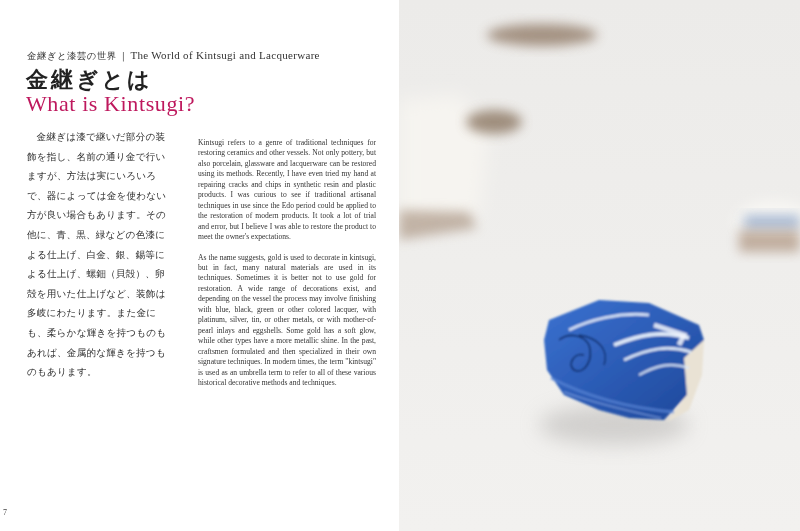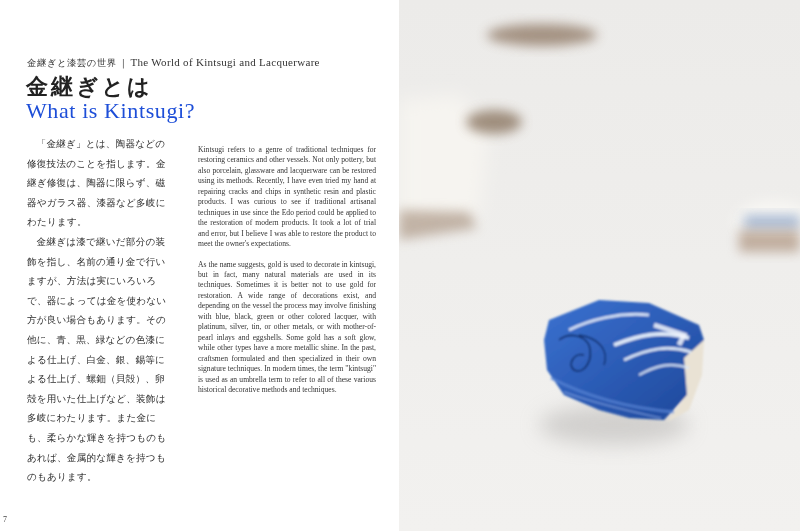--- a/index.html
+++ b/index.html
@@ -1,23 +1,23 @@
 <!DOCTYPE html>
 <html><head>
   <meta charset="utf-8">
   <style>
     html, body { margin: 0; padding: 0; }
     body { width: 800px; height: 531px; overflow: hidden; background: #ffffff; position: relative; font-family: "DejaVu Serif", serif; color: #2a2a2a; }
     .spread { position: absolute; left: 0; top: 0; width: 800px; height: 531px; }
-    .left-page { position: absolute; left: 0; top: 16px; width: 399px; height: 428px; background: #ffffff; }
+    .left-page { position: absolute; left: 0; top: 9px; width: 399px; height: 428px; background: #ffffff; }
     .running-head { position: absolute; left: 27px; top: 40px; font-size: 9.3px; letter-spacing: 0.6px; color: #333; white-space: nowrap; font-family: "DejaVu Serif", serif; }
     .running-head .sep { margin: 0 5px; color: #555; }
     .running-head .en { font-family: "Liberation Serif", serif; font-size: 11px; letter-spacing: 0.3px; }
     .title-ja { position: absolute; left: 26px; top: 56px; font-size: 22px; letter-spacing: 3px; color: #222; font-family: "DejaVu Serif", serif; font-weight: bold; }
-    .title-en { position: absolute; left: 26px; top: 82px; font-size: 22px; letter-spacing: 0.6px; color: #1d4ed8; font-family: "Liberation Serif", serif; }
+    .title-en { position: absolute; left: 26px; top: 82px; font-size: 22px; letter-spacing: 0.6px; color: #be185d; font-family: "Liberation Serif", serif; }
     .col-ja { position: absolute; left: 27px; top: 118px; width: 140px; font-size: 9.6px; line-height: 19.6px; color: #2e2e2e; font-family: "DejaVu Serif", serif; letter-spacing: 0.2px; }
     .col-ja p { margin: 0; text-indent: 1em; }
     .col-en { position: absolute; left: 198px; top: 121px; width: 178px; font-size: 7.6px; line-height: 10.45px; color: #333; font-family: "Liberation Serif", serif; text-align: justify; }
     .col-en p { margin: 8px 0 10px 0; }
     .folio { position: absolute; left: 3px; top: 499px; font-size: 8px; color: #444; font-family: "Liberation Serif", serif; }
     .right-page { position: absolute; left: 399px; top: 0; width: 401px; height: 531px; overflow: hidden;
       background: linear-gradient(180deg, #ededeb 0%, #f1f0ee 35%, #efeeec 70%, #f3f2f0 100%); }
     .photo-svg { position: absolute; left: 0; top: 0; }
   </style>
 </head>
@@ -27,21 +27,20 @@
 
   <div class="left-page">
     <div class="running-head">
       <span>金継ぎと漆芸の世界</span><span class="sep">|</span><span class="en">The World of Kintsugi and Lacquerware</span>
     </div>
 
     <h1 class="title-ja" style="margin:0;">金継ぎとは</h1>
     <h2 class="title-en" style="margin:0;font-weight:normal;">What is Kintsugi?</h2>
 
     <div class="col-ja">
-      <p>「金継ぎ」とは、陶器などの修復技法のことを指します。金継ぎ修復は、陶器に限らず、磁器やガラス器、漆器など多岐にわたります。</p>
       <p>金継ぎは漆で継いだ部分の装飾を指し、名前の通り金で行いますが、方法は実にいろいろで、器によっては金を使わない方が良い場合もあります。その他に、青、黒、緑などの色漆による仕上げ、白金、銀、錫等による仕上げ、螺鈿（貝殻）、卵殻を用いた仕上げなど、装飾は多岐にわたります。また金にも、柔らかな輝きを持つものもあれば、金属的な輝きを持つものもあります。</p>
 
     </div>
 
     <div class="col-en">
       <p>Kintsugi refers to a genre of traditional techniques for restoring ceramics and other vessels. Not only pottery, but also porcelain, glassware and lacquerware can be restored using its methods. Recently, I have even tried my hand at repairing cracks and chips in synthetic resin and plastic products. I was curious to see if traditional artisanal techniques in use since the Edo period could be applied to the restoration of modern products. It took a lot of trial and error, but I believe I was able to restore the product to meet the owner's expectations.</p>
       <p>As the name suggests, gold is used to decorate in kintsugi, but in fact, many natural materials are used in its techniques. Sometimes it is better not to use gold for restoration. A wide range of decorations exist, and depending on the vessel the process may involve finishing with blue, black, green or other colored lacquer, with platinum, silver, tin, or other metals, or with mother-of-pearl inlays and eggshells. Some gold has a soft glow, while other types have a more metallic shine. In the past, craftsmen formulated and then specialized in their own signature techniques. In modern times, the term "kintsugi" is used as an umbrella term to refer to all of these various historical decorative methods and techniques.</p>
     </div>
 
     <div class="folio">7</div>

